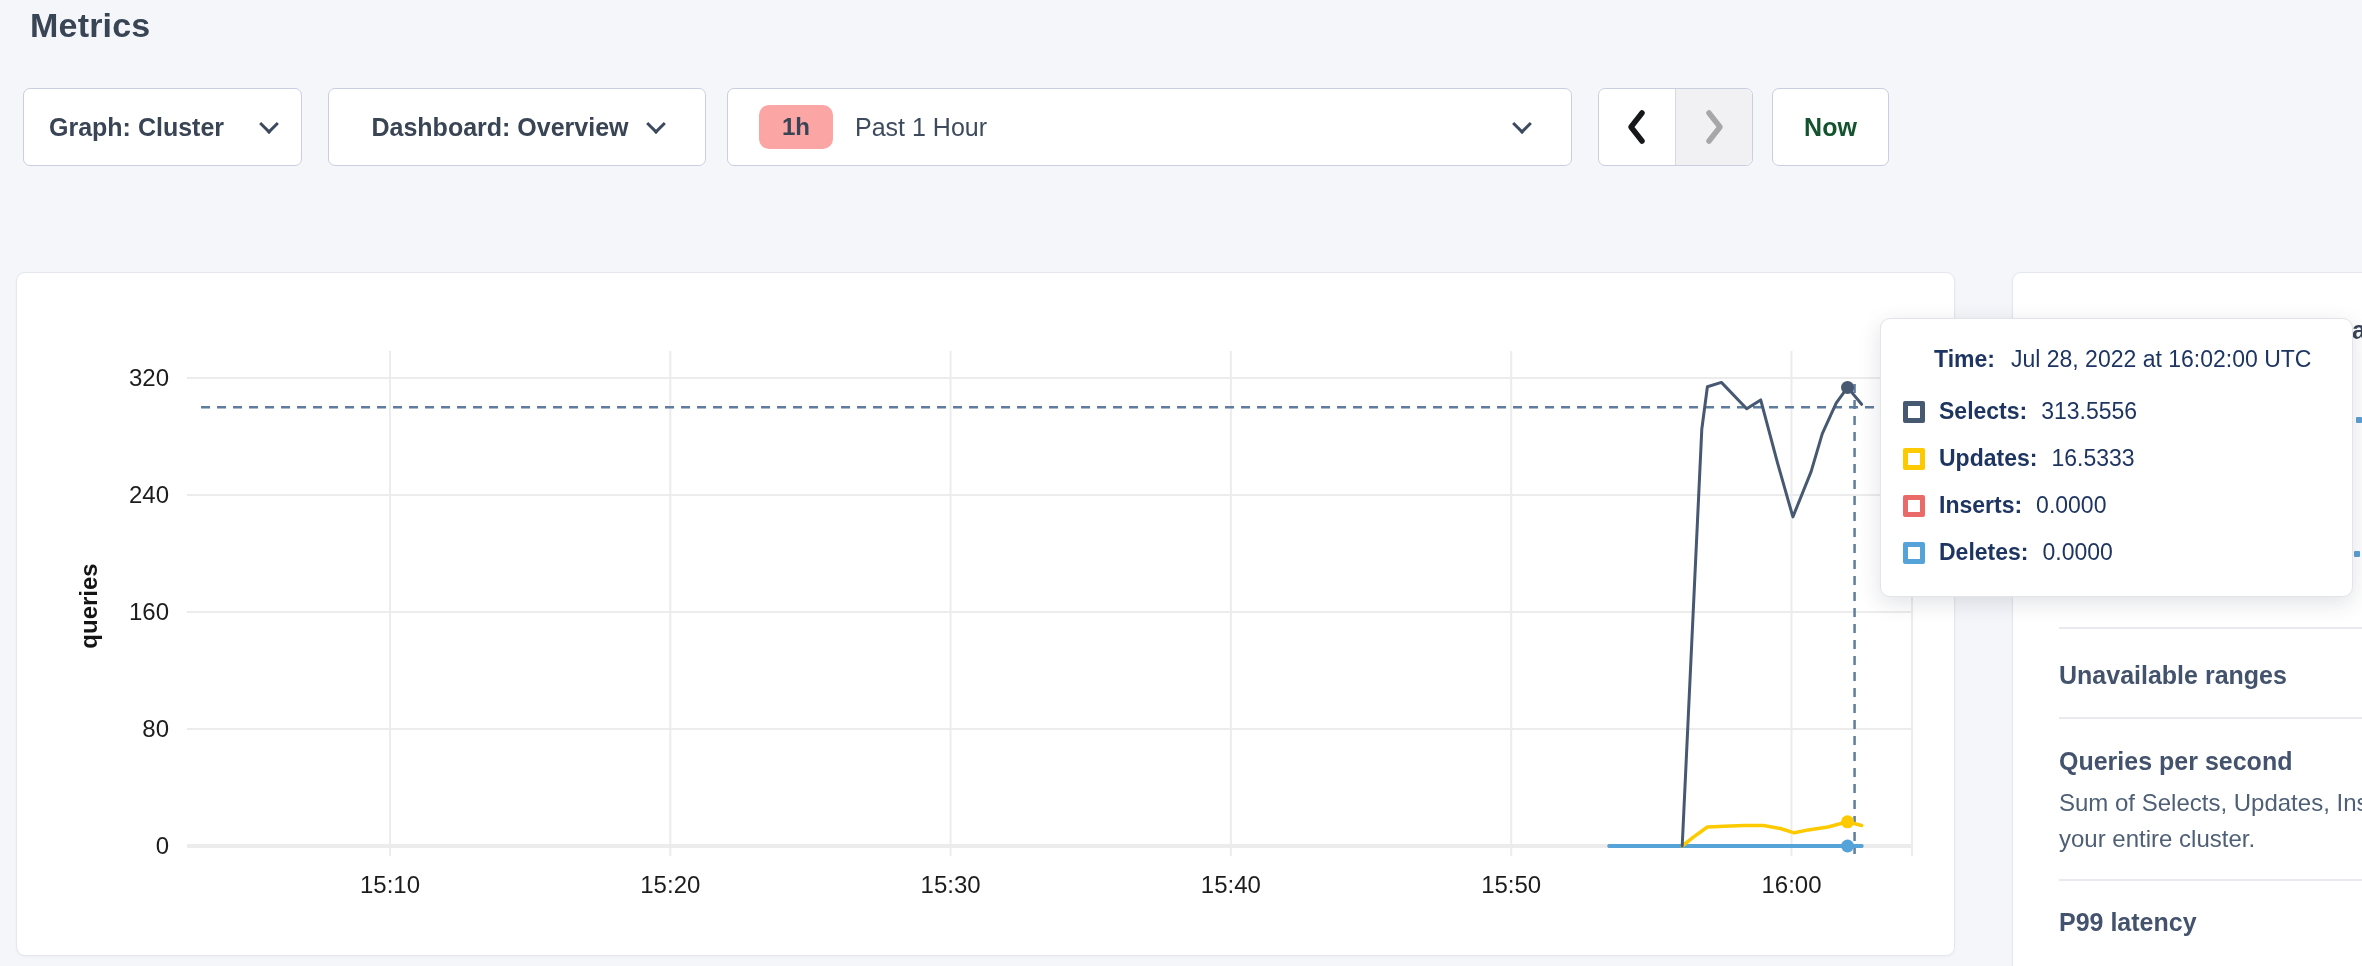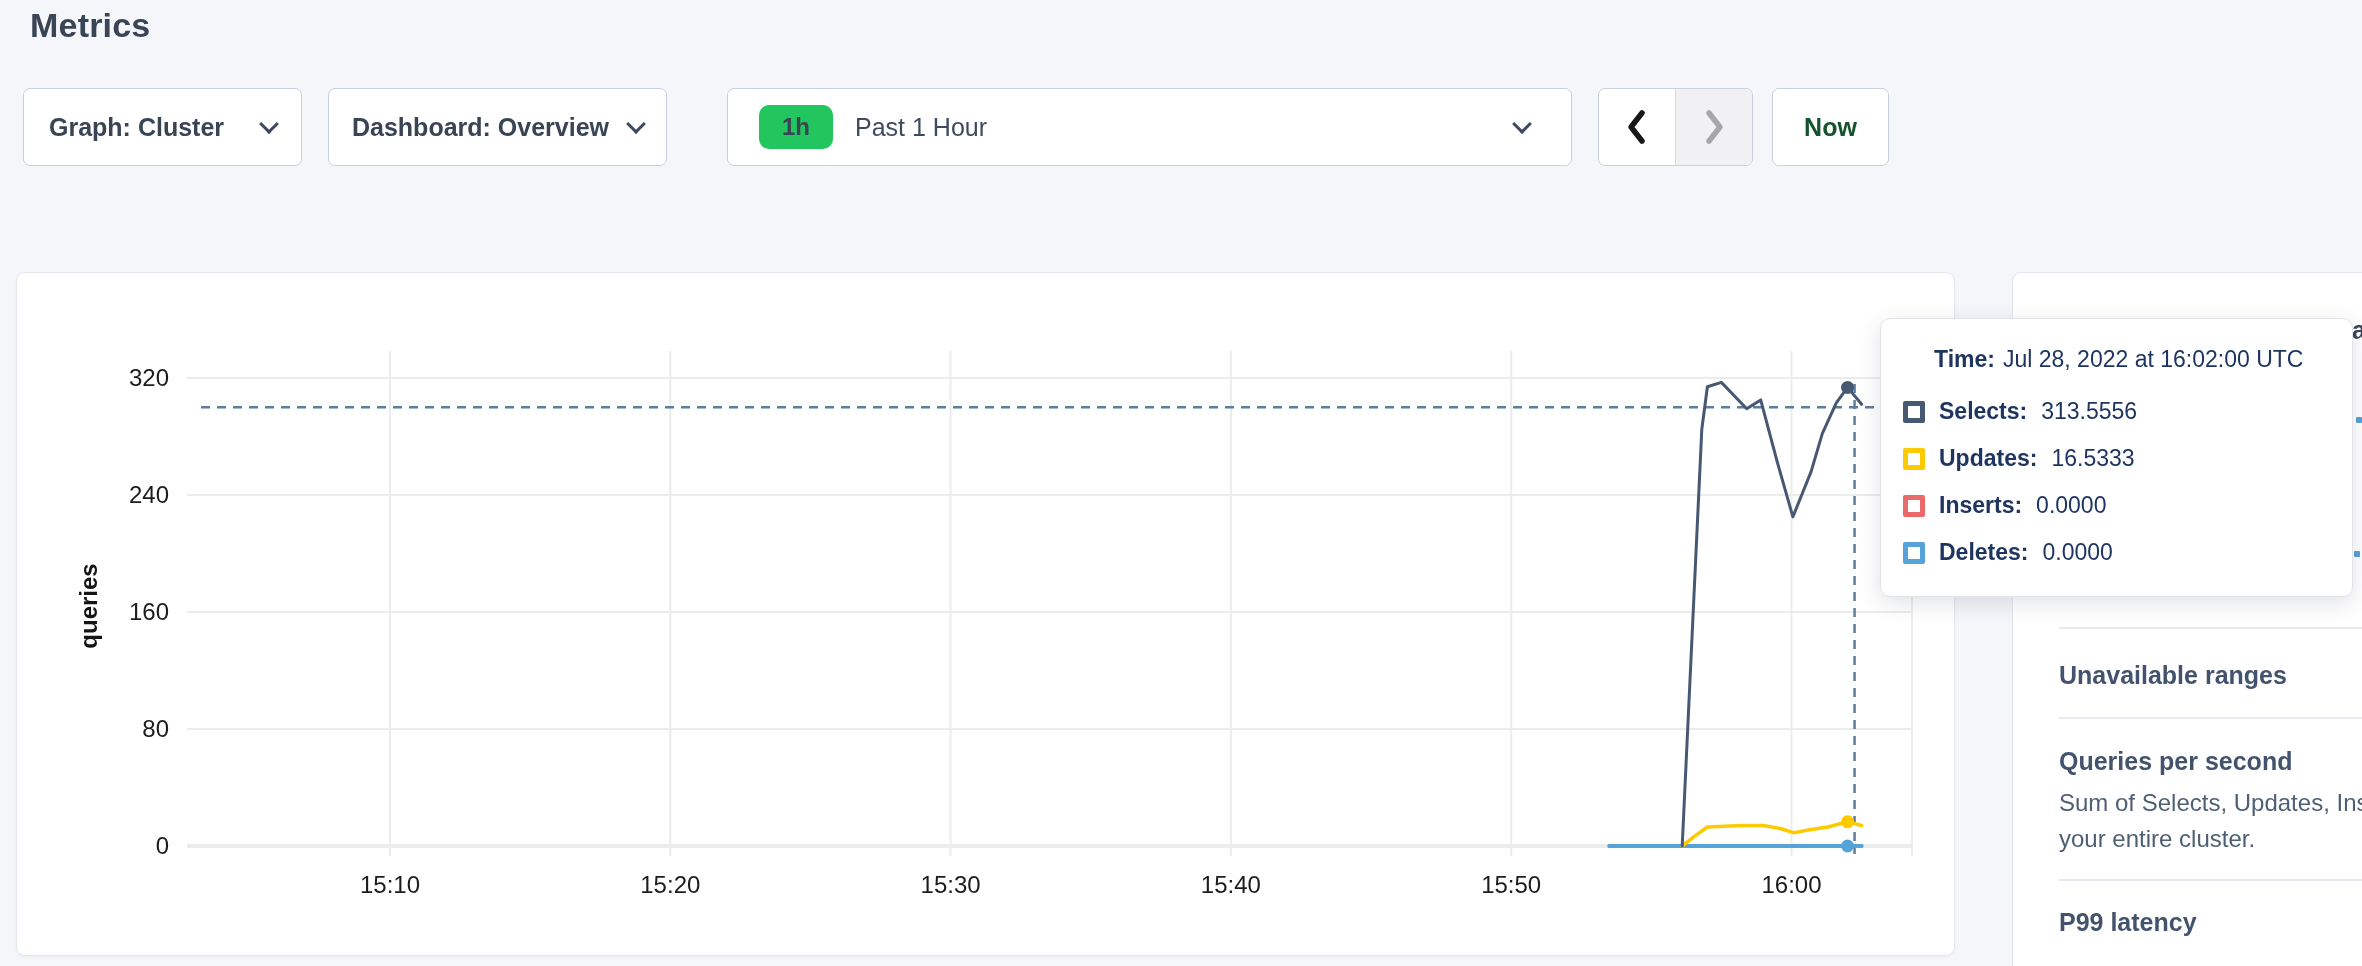--- a/index.html
+++ b/index.html
@@ -20,24 +20,24 @@
     background:#fff;border:1.5px solid #c9cfe0;border-radius:7px;
     display:flex;align-items:center;justify-content:center;
     font-size:25px;color:#394455;cursor:pointer;
   }
   .ctl .lbl{font-weight:700;}
   .chev{
     width:11px;height:11px;border-right:3px solid #3c4a60;border-bottom:3px solid #3c4a60;
     transform:rotate(45deg);margin-left:20px;margin-top:-7px;flex:0 0 auto;
   }
   .btn-graph{left:23px;width:279px;gap:18px;}
-  .btn-dash{left:328px;width:339px;}
+  .btn-dash{left:328px;width:378px;}
   .dd-time{left:727px;width:845px;justify-content:flex-start;padding-left:31px;}
   .time-badge{
-    background:#22c55e;border-radius:10px;height:44px;min-width:69px;
+    background:#fca5a5;border-radius:10px;height:44px;min-width:69px;
     display:flex;align-items:center;justify-content:center;
     font-weight:700;font-size:24px;color:#394455;padding:0 23px;box-sizing:border-box;
   }
   .time-label{margin-left:22px;font-weight:400;color:#3e4a5d;}
   .dd-time .chev{position:absolute;right:42px;margin:0;margin-top:-6px;}
   .nav-group{left:1598px;width:155px;padding:0;overflow:hidden;justify-content:flex-start;cursor:default;}
   .nav-half{width:50%;height:100%;display:flex;align-items:center;justify-content:center;cursor:pointer;}
   .nav-next{background:#f1f1f3;border-left:1.5px solid #d5d9e4;cursor:default;}
   .btn-now{left:1772px;width:117px;color:#14532d;font-weight:700;cursor:default;}
   
@@ -59,21 +59,21 @@
   }
   #chart-svg{position:absolute;left:0;top:0;width:1937px;height:682px;}
   
   .tooltip{
     position:absolute;left:1880px;top:318px;width:473px;height:279px;box-sizing:border-box;
     background:#fff;border:1px solid #e2e4ea;border-radius:10px;
     box-shadow:0 6px 22px rgba(40,50,70,.14);
     font-size:23px;color:#1e3562;
   }
   .tt-time{position:absolute;left:53px;top:27px;white-space:nowrap;}
-  .tt-time b{margin-right:8px;}
+  .tt-time b{margin-right:16px;}
   .tt-row{position:absolute;left:22px;display:flex;align-items:center;white-space:nowrap;}
   .tt-sq{
     width:12px;height:12px;border:5px solid #888;border-radius:2px;background:#fff;
     margin-right:14px;flex:0 0 auto;
   }
   .tt-row b{margin-right:14px;text-align:right;}
   
   .sb-div{position:absolute;left:46px;width:380px;height:0;border-top:2px solid #e9eaef;}
   .sb-h{position:absolute;left:46px;font-size:25px;font-weight:700;color:#44536d;white-space:nowrap;}
   .sb-p{position:absolute;left:46px;font-size:24px;line-height:36px;color:#4f6076;white-space:pre-line;width:400px;}

